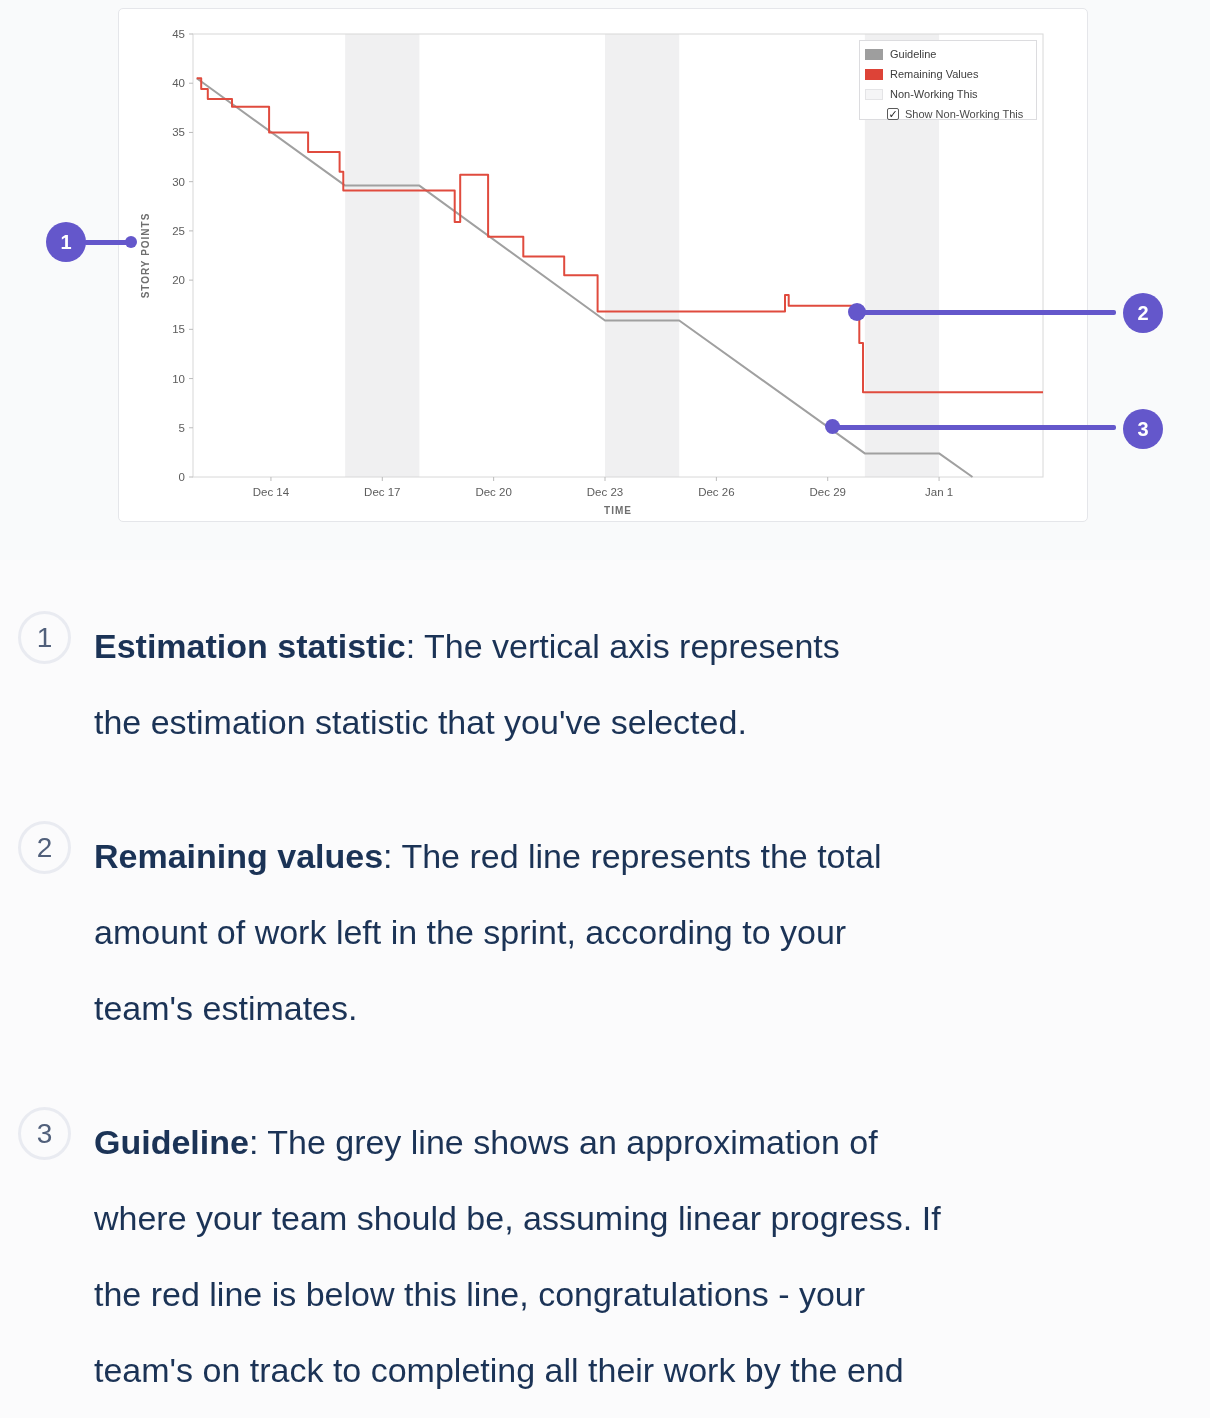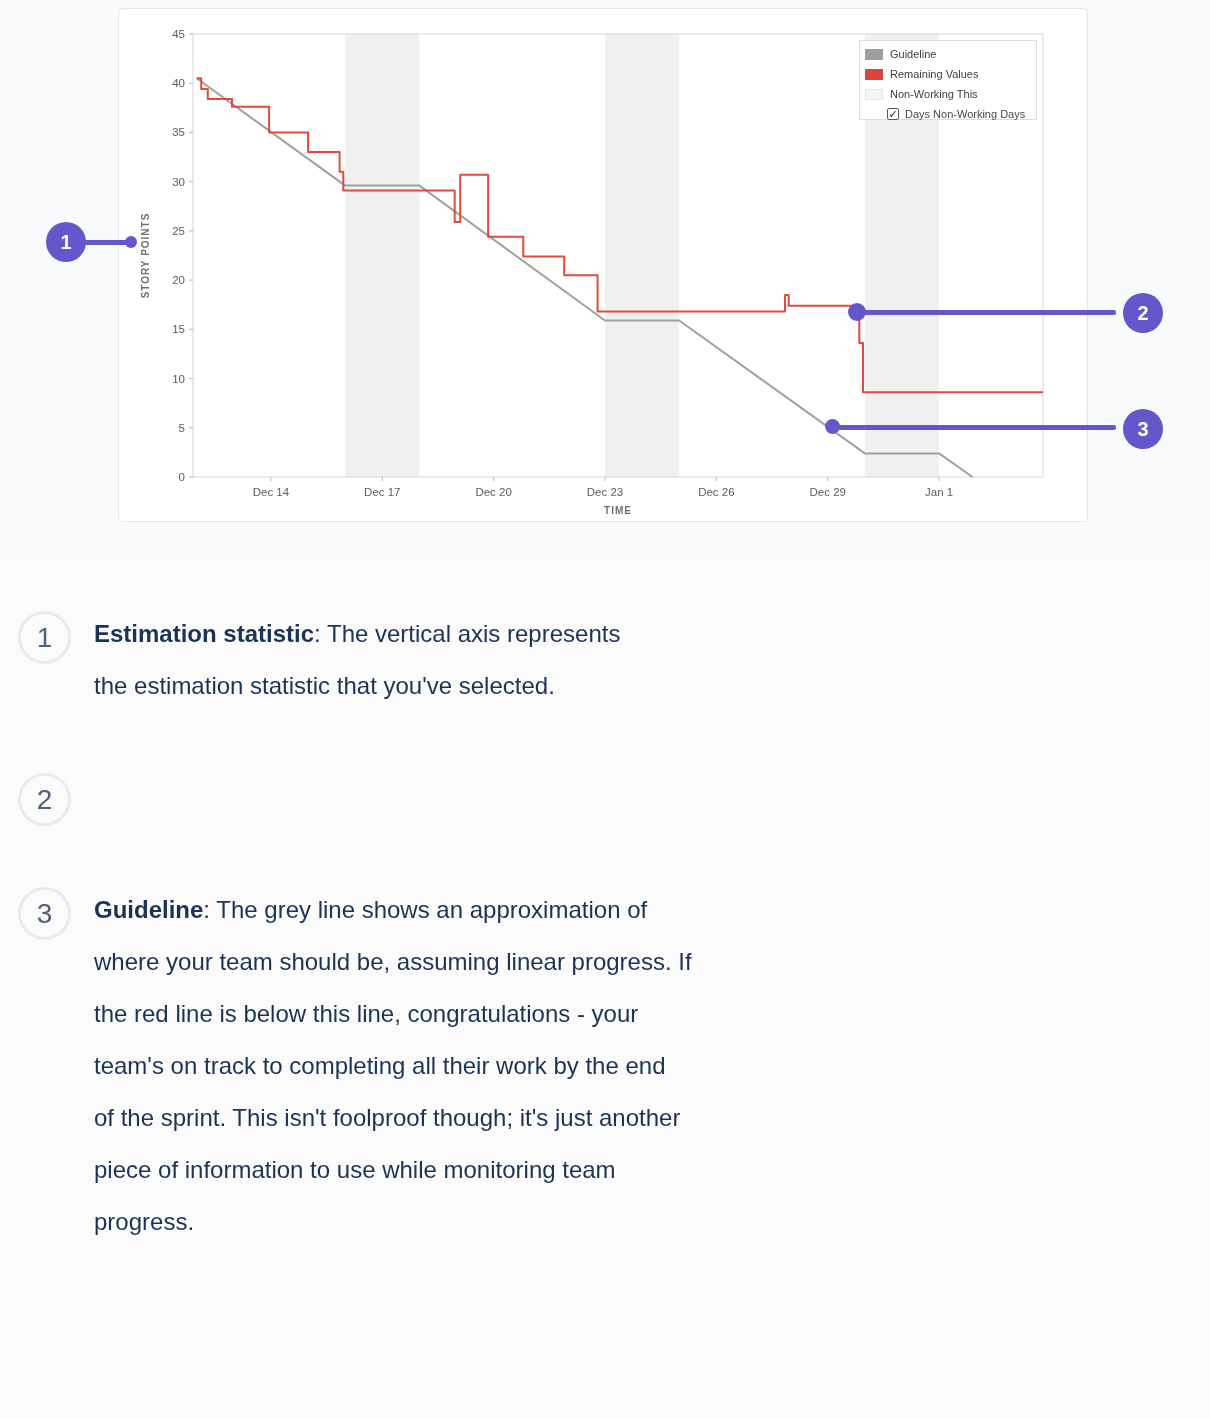--- a/index.html
+++ b/index.html
@@ -47,21 +47,21 @@
   
   .items{padding:48px 20px 0 18px;}
   .item{display:flex;align-items:flex-start;margin-bottom:58px;}
   .item-circle{
     flex:0 0 auto;width:53px;height:53px;border-radius:50%;
     border:3px solid #e9ebf1;box-sizing:border-box;
     display:flex;align-items:center;justify-content:center;
     font-size:28px;color:#51607b;margin-right:23px;margin-top:3px;background:transparent;
   }
   .item-text{
-    width:965px;font-size:24px;line-height:52px;color:var(--text,#1b3356);
+    width:965px;font-size:34px;line-height:76px;color:var(--text,#1b3356);
     white-space:pre-line;
   }
   .item-text b{font-weight:bold;}
 </style>
 </head>
 <body>
 
 <div class="hero">
 
   <div class="chart-card">
@@ -120,21 +120,21 @@
             <span class="legend-swatch" style="background: rgb(221, 67, 55);"></span>
             <span>Remaining Values</span>
           </div>
           <div class="legend-row">
             <span class="legend-swatch" style="background: rgb(245, 245, 246); border: 1px solid rgb(228, 228, 230);"></span>
             <span>Non-Working This</span>
           </div>
         </div>
       <div class="legend-check-row">
         <span class="checkbox">✓</span>
-        <span>Days Non-Working Days</span>
+        <span>Show Non-Working This</span>
       </div>
     </div>
   </div>
 
   <div class="callout-badge" style="left:46px;top:222px;">1</div>
   <div class="callout-line" style="left:84px;top:240px;width:47px;"></div>
   <div class="callout-dot" style="left:125px;top:236px;width:12px;height:12px;"></div>
 
   <div class="callout-dot" style="left:848px;top:303px;width:18px;height:18px;"></div>
   <div class="callout-line" style="left:856px;top:310px;width:260px;"></div>
@@ -148,20 +148,23 @@
 <div class="items">
 
   <div class="item">
     <div class="item-circle">1</div>
     <div class="item-text"><b>Estimation statistic</b><span>: The vertical axis represents
 the estimation statistic that you've selected.</span></div>
   </div>
 
   <div class="item">
     <div class="item-circle">2</div>
+    <div class="item-text"><b>Remaining values</b><span>: The red line represents the total
+amount of work left in the sprint, according to your
+team's estimates.</span></div>
   </div>
 
   <div class="item">
     <div class="item-circle">3</div>
     <div class="item-text"><b>Guideline</b><span>: The grey line shows an approximation of
 where your team should be, assuming linear progress. If
 the red line is below this line, congratulations - your
 team's on track to completing all their work by the end
 of the sprint. This isn't foolproof though; it's just another
 piece of information to use while monitoring team

